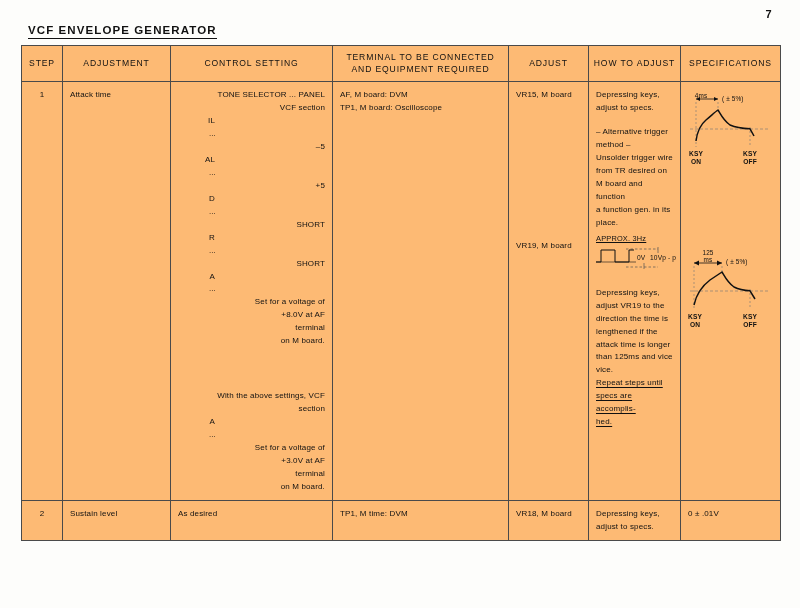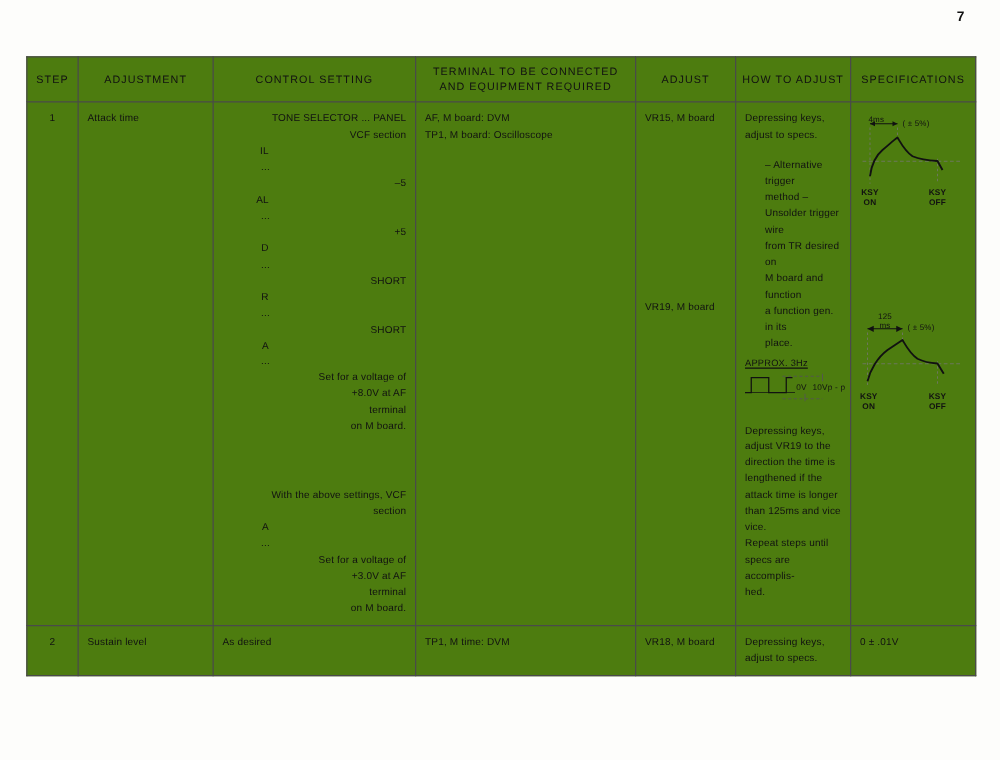--- a/index.html
+++ b/index.html
@@ -35,21 +35,21 @@
     border-bottom: 1.6px solid #111;
     display: inline-block;
   }
   
   table.spec {
     position: absolute;
     left: 21px; top: 45px;
     width: 759px;
     border-collapse: collapse;
     table-layout: fixed;
-    background: #4d7c0f;
+    background: #fdba74;
   }
   table.spec,
   table.spec > thead > tr > th,
   table.spec > tbody > tr > td {
     border: 0.8px solid #4a4a4a;
   }
   table.spec {
     border: 1.8px solid #111;
   }
   table.spec th {
@@ -64,47 +64,48 @@
   }
   table.spec td {
     font-size: 8px;
     vertical-align: top;
     padding: 7px 7px 6px 7px;
     line-height: 1.62;
     letter-spacing: 0.15px;
   }
   td.c-step { text-align: center; padding-left: 0; padding-right: 0; }
   .sub-block { margin-bottom: 0; text-align: right; }
-  .gap-block { margin-top: 11px; margin-left: 16px; }
+  .gap-block { margin-top: 11px; }
   .gap-block-lg { margin-top: 16px; }
 
   
   .kv { display: flex; margin-left: 14px; flex-direction: column; }
   .kv-k { width: 23px; flex: none; }
   .kv-d { width: 24px; flex: none; }
   .kv-v { flex: 1 1 auto; }
   .kv-cont { margin-left: 80px; }
-  .u-line { text-underline-offset: 2px; }
+  .u-line { text-decoration: underline; text-underline-offset: 2px; }
 
   
   .wave-wrap { margin-top: 3px; text-decoration: underline; }
   svg { display: block; }
   .approx-label {
     font-size: 7.4px;
     letter-spacing: 0.2px;
     margin-bottom: 0px;
   }
 </style>
 </head>
 <body>
 
 <div id="page">
 
   <div class="page-num">7</div>
 
+  <div class="sheet-title">VCF ENVELOPE GENERATOR</div>
 
   <table class="spec">
     <colgroup>
       <col style="width:41px">
       <col style="width:108px">
       <col style="width:162px">
       <col style="width:176px">
       <col style="width:80px">
       <col style="width:92px">
       <col style="width:100px">

